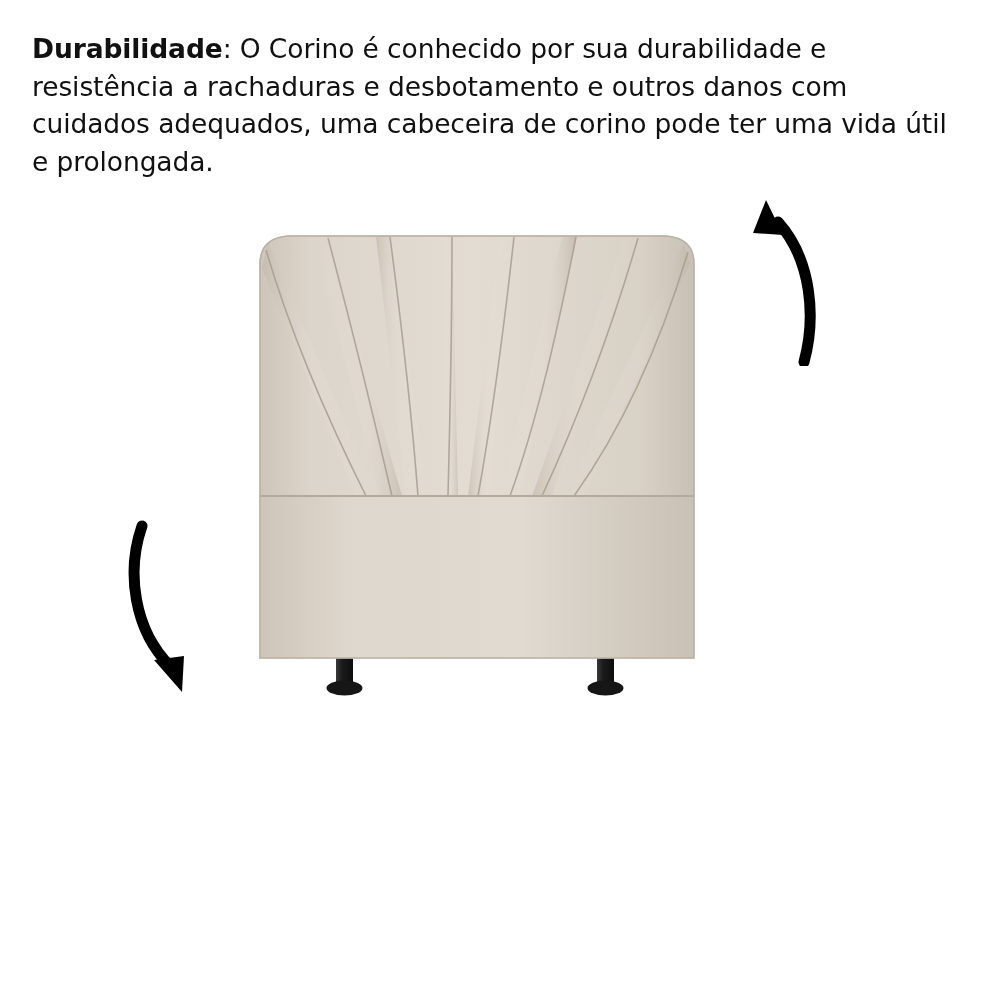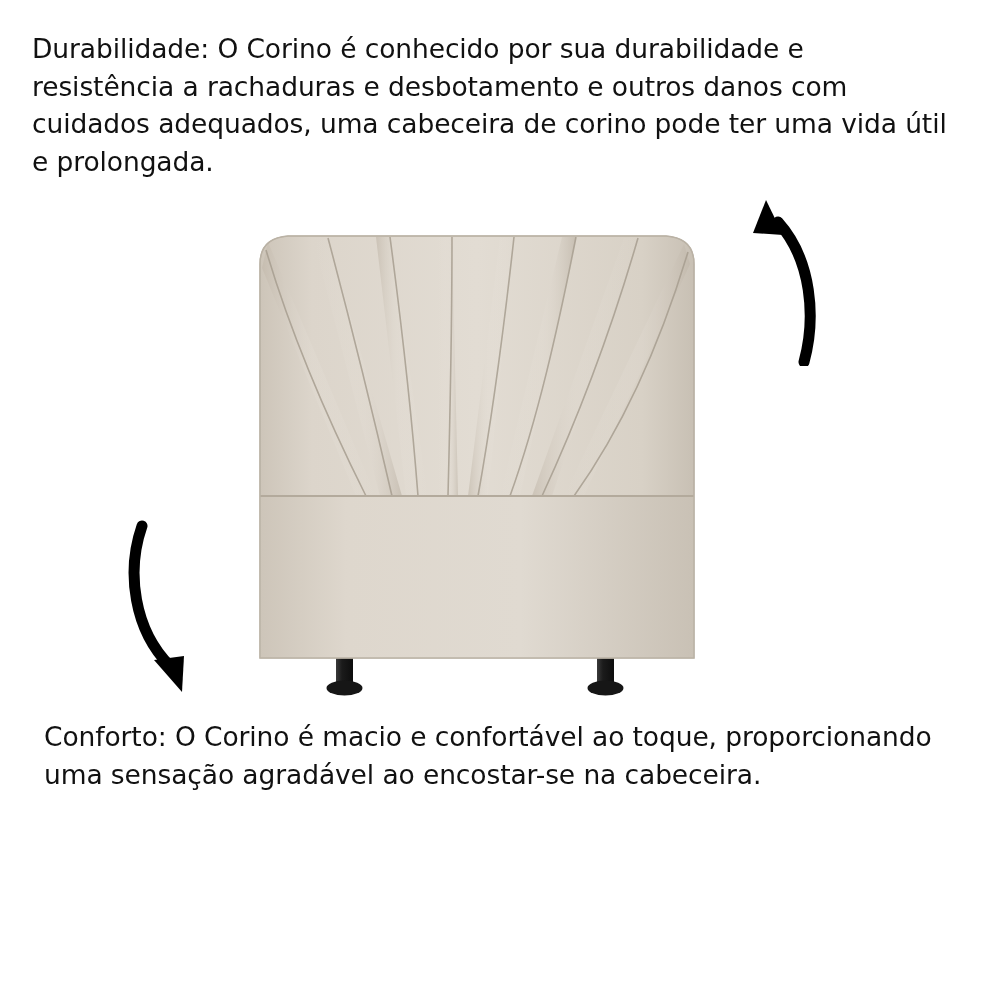--- a/index.html
+++ b/index.html
@@ -24,21 +24,21 @@
 
   
   .text-block {
     position: absolute;
     font-size: 26.5px;
     line-height: 1.42;
     letter-spacing: -0.1px;
     color: #111111;
   }
   .text-block .lead {
-    font-weight: 400;
+    font-weight: 700;
   }
   #top-text {
     left: 32px;
     top: 30px;
     width: 920px;
   }
   #bottom-text {
     left: 44px;
     top: 718px;
     width: 900px;
@@ -165,16 +165,15 @@
   </div>
 
   <div class="arrow" id="arrow-bottom">
     <svg viewBox="0 0 90 180" width="90" height="180" xmlns="http://www.w3.org/2000/svg">
       <path d="M14,6 C-2,52 6,110 42,146" fill="none" stroke="#000000" stroke-width="11" stroke-linecap="round"></path>
       <path d="M54,172 L26,140 L56,136 Z" fill="#000000"></path>
     </svg>
   </div>
 
   <div class="text-block" id="bottom-text">
-    <p><span class="lead">Conforto:</span><span> O Corino é macio e confortável ao toque, proporcionando uma sensação agradável ao encostar-se na cabeceira.</span></p>
   </div>
 
 </div>
 
 </body></html>

